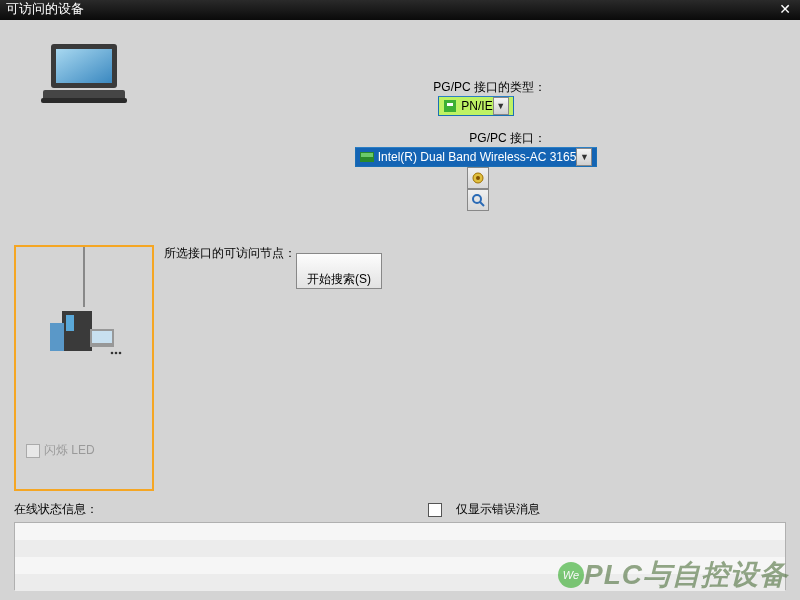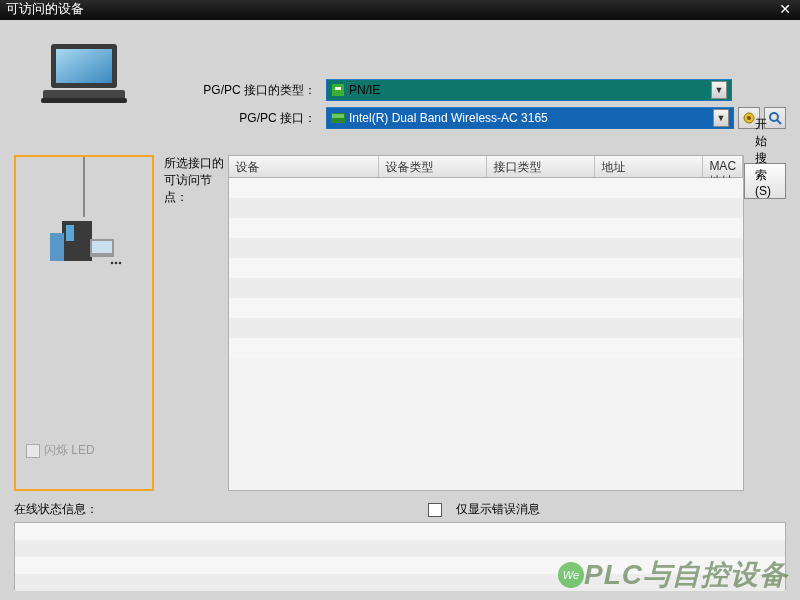--- a/index.html
+++ b/index.html
@@ -6,23 +6,23 @@
 body { font-family: "Microsoft YaHei", Arial, sans-serif; font-size: 12px; background: #fff; }
 .window { width: 800px; height: 600px; display: flex; flex-direction: column; background: #d4d4d4; }
 .titlebar { height: 20px; background: linear-gradient(#2a2a2a, #0a0a0a); color: #fff; display: flex; align-items: flex-start; padding: 0 6px; }
 .titlebar .title { flex: 1; font-size: 13px; }
 .titlebar .close { width: 18px; height: 18px; display: flex; align-items: center; justify-content: center; cursor: pointer; font-size: 14px; }
 .body { flex: 1; background: #d4d4d4; position: relative; padding: 14px 14px 10px 14px; display: flex; flex-direction: column; }
 .top-area { display: flex; gap: 12px; }
 .laptop-box { width: 140px; display: flex; flex-direction: column; align-items: center; }
 .laptop { margin-top: 8px; }
 .form-area { flex: 1; padding-top: 45px; }
-.form-row { display: flex; align-items: center; margin-bottom: 6px; }
+.form-row { display: flex; align-items: center; margin-bottom: 14px; flex-direction: column; }
 .form-row .label { width: 150px; text-align: right; margin-right: 10px; color: #000; }
-.select { flex: 1; height: 22px; background: #0f766e; border: 1px solid #1a6fb5; border-top-color: #2b7fc5; display: flex; align-items: center; padding: 0 4px; position: relative; }
+.select { flex: 1; height: 22px; background: #bef264; border: 1px solid #1a6fb5; border-top-color: #2b7fc5; display: flex; align-items: center; padding: 0 4px; position: relative; }
 .select .icon { width: 14px; display: flex; align-items: center; justify-content: center; margin-right: 4px; }
 .select .text { flex: 1; white-space: nowrap; overflow: hidden; }
 .select .arrow { width: 16px; height: 18px; background: linear-gradient(#f5f5f5,#d0d0d0); border: 1px solid #888; display: flex; align-items: center; justify-content: center; font-size: 9px; color: #333; }
 .select.blue { background: #1464b4; color: #fff; }
 .icon-btn { width: 22px; height: 22px; margin-left: 4px; border: 1px solid #888; background: linear-gradient(#f0f0f0,#d8d8d8); display: flex; align-items: center; justify-content: center; cursor: pointer; }
 .mid-area { display: flex; margin-top: 20px; gap: 10px; flex: 1; min-height: 0; }
 .device-panel { width: 140px; border: 2px solid #f5a623; background: #d4d4d4; display: flex; flex-direction: column; align-items: center; padding: 10px 6px; position: relative; }
 .vline { width: 2px; background: #888; }
 .device-graphic { margin-top: 62px; }
 .led-checkbox { position: absolute; bottom: 30px; left: 10px; display: flex; align-items: center; color: #9a9a9a; gap: 4px; }
@@ -135,40 +135,20 @@
               <circle cx="76" cy="46" r="1.3" fill="#333"></circle>
           </svg>
         </div>
         <div class="led-checkbox">
           <span class="cb"></span>
           <span>闪烁 LED</span>
         </div>
       </div>
       <div class="right-col">
         <div class="nodes-label">所选接口的可访问节点：</div>
-        <div class="table">
-          <div class="thead">
-            <div class="th" style="width:150px">设备</div>
-            <div class="th" style="width:108px">设备类型</div>
-            <div class="th" style="width:108px">接口类型</div>
-            <div class="th" style="width:108px">地址</div>
-            <div class="th" style="flex:1">MAC 地址</div>
-          </div>
-          <div class="tbody">
-            <div class="tr"></div>
-            <div class="tr"></div>
-            <div class="tr"></div>
-            <div class="tr"></div>
-            <div class="tr"></div>
-            <div class="tr"></div>
-            <div class="tr"></div>
-            <div class="tr"></div>
-            <div class="tr"></div>
-          </div>
-        </div>
         <div class="search-btn-row">
           <div class="btn">
             <span>开始搜索(S)</span>
           </div>
         </div>
       </div>
     </div>
 
     <div class="status-row">
       <span class="status-label">在线状态信息：</span>

